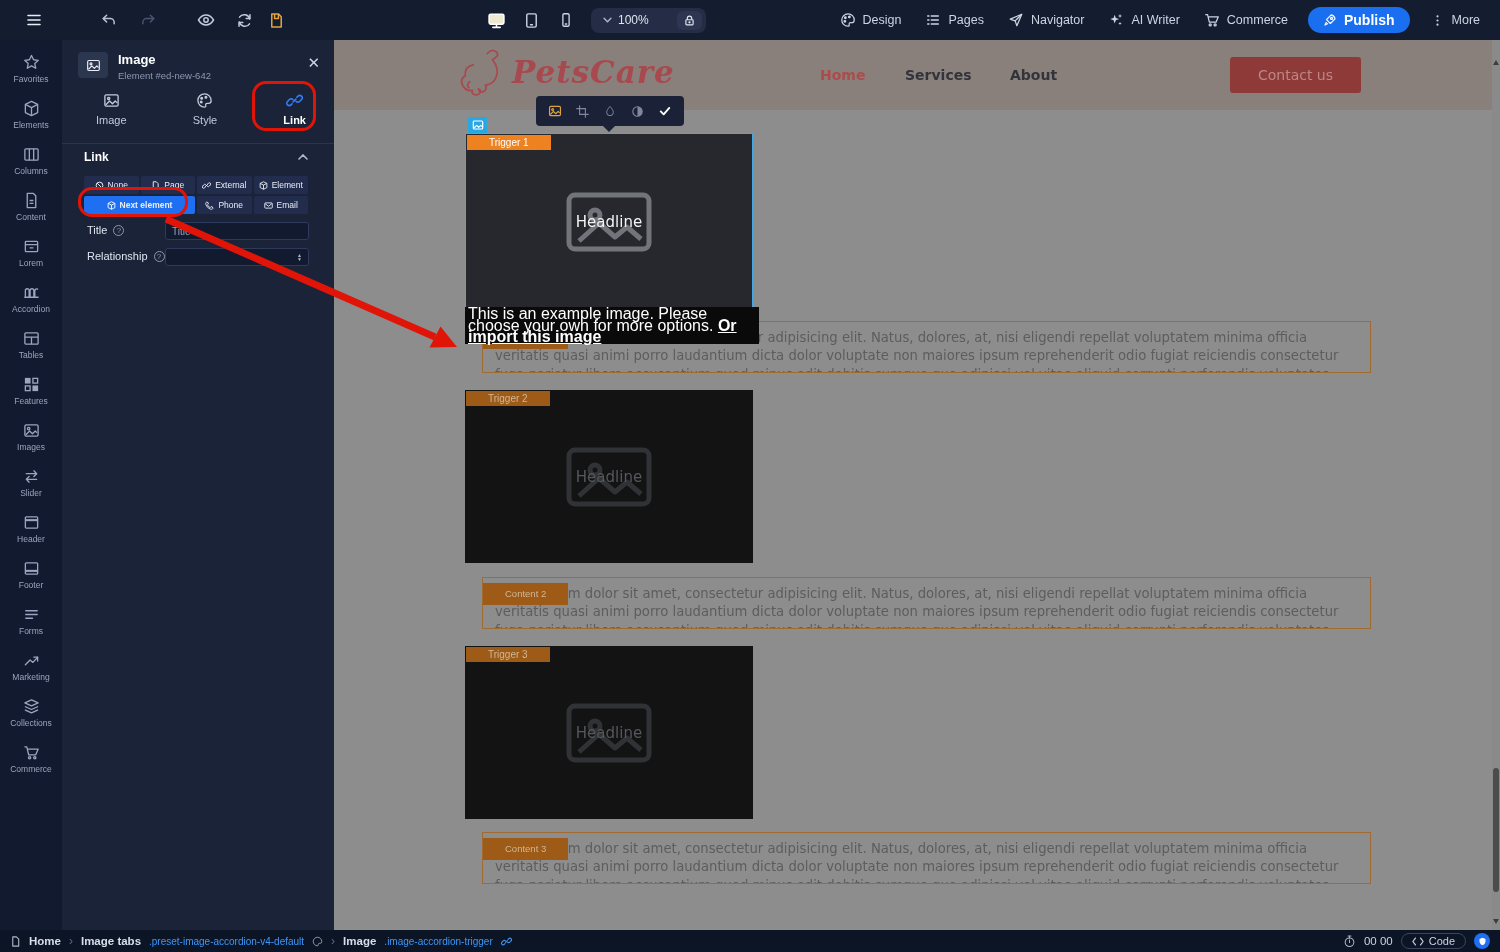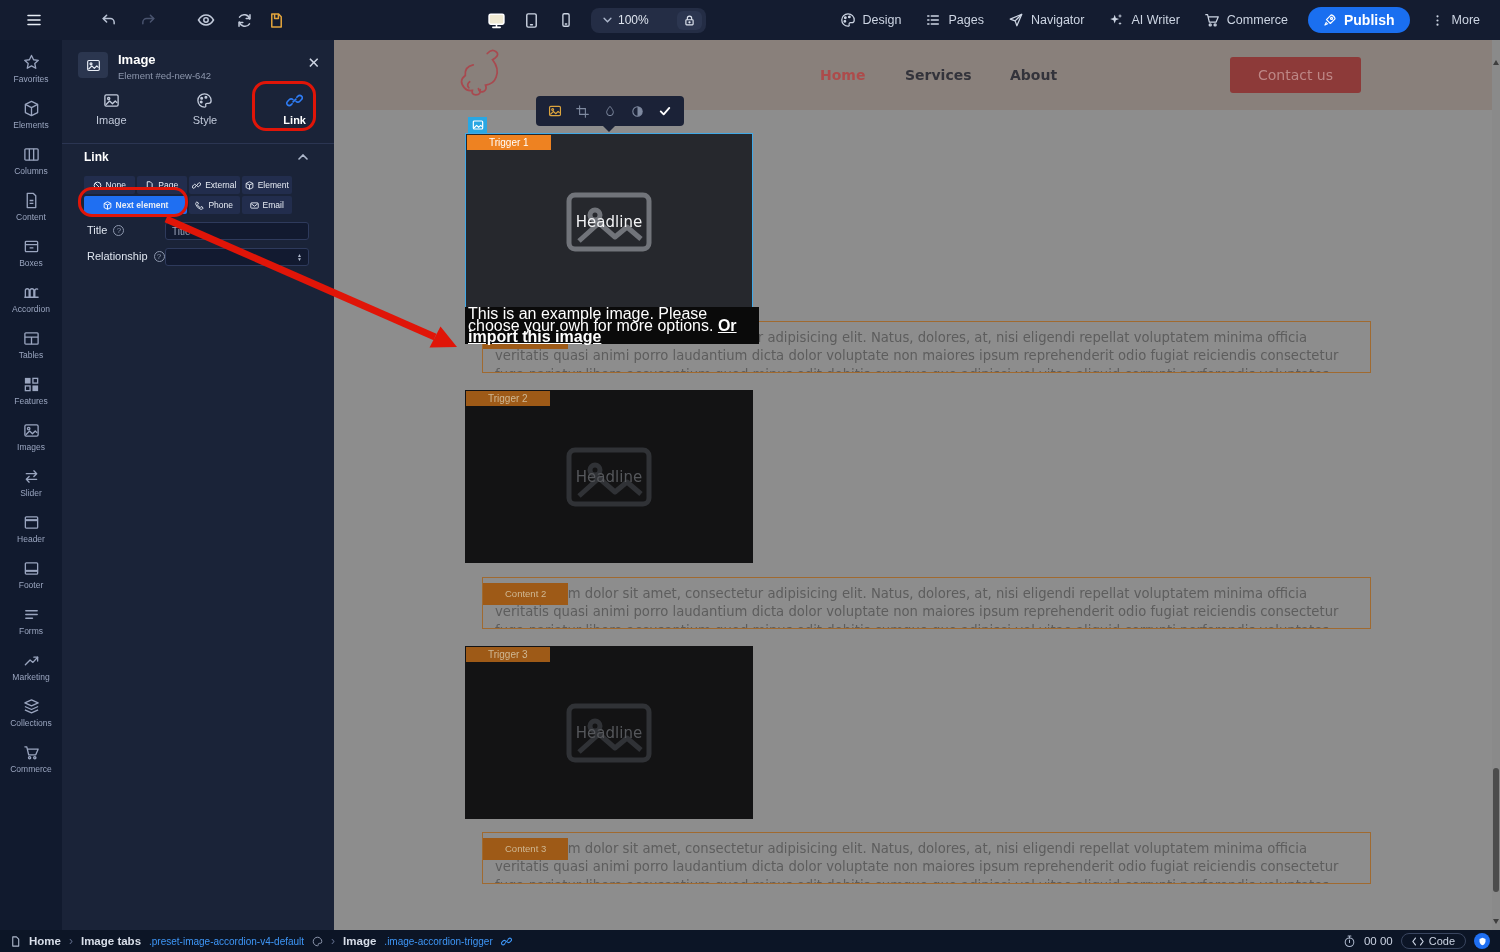--- a/index.html
+++ b/index.html
@@ -38,21 +38,21 @@
   .p-title { font-size:13px; font-weight:bold; color:#fff; }
   .p-sub { font-size:9.5px; color:#8d97ad; margin-top:3px; }
   .p-close { position:absolute; top:14px; right:14px; color:#cdd4e2; font-size:15px; cursor:pointer; }
   .p-tabs { position:absolute; top:52px; left:34px; right:28px; display:flex; justify-content:space-between; }
   .p-tab { display:flex; flex-direction:column; align-items:center; gap:5px; font-size:11px;
            color:#c3cbdb; cursor:pointer; }
   .p-tab.active { color:#fff; font-weight:bold; }
   .p-div { position:absolute; top:103px; left:0; right:0; height:1px; background:#2b3552; }
   .p-sec { position:absolute; top:110px; left:22px; right:26px; display:flex;
            justify-content:space-between; align-items:center; color:#fff; font-weight:bold; font-size:12px; }
-  .lt-grid { position:absolute; top:136px; left:22px; width:208px; display:grid;
+  .lt-grid { position:absolute; top:136px; left:22px; width:224px; display:grid;
              grid-template-columns:repeat(4,1fr); gap:2px; }
   .lt-btn { height:18px; background:#222d4d; border-radius:2px; display:flex; align-items:center;
             justify-content:center; gap:4px; font-size:8.5px; color:#e8edf5; cursor:pointer; white-space:nowrap; }
   .lt-btn svg { width:9px; height:9px; flex:none; }
   .lt-btn.active { background:#1f6ff2; grid-column:span 2; font-weight:bold; }
   .p-row { position:absolute; left:25px; display:flex; align-items:center; gap:6px;
            font-size:11px; color:#dfe5ef; }
   .help { width:11px; height:11px; border-radius:50%; border:1px solid #8d97ad; color:#8d97ad;
           font-size:8px; display:inline-flex; align-items:center; justify-content:center; }
   .p-input { position:absolute; left:103px; width:144px; height:18px; background:#121a30;
@@ -304,21 +304,21 @@
           <path d="M4.5 1.5h6.5l2.5 2.5v12.5h-9z"></path>
           <path d="M7 9h4M7 12h4"></path>
         </svg>
       <span class="sb-label">Content</span>
     </div>
     <div class="sb-item">
       <svg viewBox="0 0 18 18" fill="none" stroke="currentColor" stroke-width="1.4">
           <rect x="2.5" y="3.5" width="13" height="11" rx="1"></rect>
           <path d="M2.5 7h13M7 10.5h4"></path>
         </svg>
-      <span class="sb-label">Boxes</span>
+      <span class="sb-label">Lorem</span>
     </div>
     <div class="sb-item">
       <svg viewBox="0 0 18 18" fill="none" stroke="currentColor" stroke-width="1.4" stroke-linecap="round">
           <path d="M2.5 14V7a2 2 0 014 0v7M7.5 14V7a2 2 0 014 0v7M12.5 14V7a2 2 0 013-1.6"></path>
           <path d="M2 14h14"></path>
         </svg>
       <span class="sb-label">Accordion</span>
     </div>
     <div class="sb-item">
       <svg viewBox="0 0 18 18" fill="none" stroke="currentColor" stroke-width="1.4">
@@ -519,20 +519,21 @@
   </div>
 
   <div class="canvas">
     <div class="site-header">
       <span class="logo">
         <svg viewBox="0 0 50 56" width="44" height="50" fill="none" stroke="currentColor" stroke-width="2" stroke-linecap="round">
           <path d="M31 7q5-6 10-2q4 3-1 7l-3 2q8 10 4 20q-3 8-12 9q2 5-2 7q-5 2-6-3"></path>
           <path d="M15 20q-10 2-9 12q-8 6-1 14q3 4 9 3q-1 5 4 5q6 0 5-6"></path>
           <path d="M11 39q-4 3-1 7"></path>
         </svg>
+        <span class="logo-text">PetsCare</span>
       </span>
       <span class="nav-item active" style="left:486px">Home</span>
       <span class="nav-item" style="left:571px">Services</span>
       <span class="nav-item" style="left:676px">About</span>
       <span class="contact-btn">Contact us</span>
     </div>
 
     <span class="el-tab">
       <svg viewBox="0 0 18 18" width="12" height="12" fill="none" stroke="#fff" stroke-width="1.8" stroke-linejoin="round">
           <rect x="2" y="3" width="14" height="12" rx="1.5"></rect>

